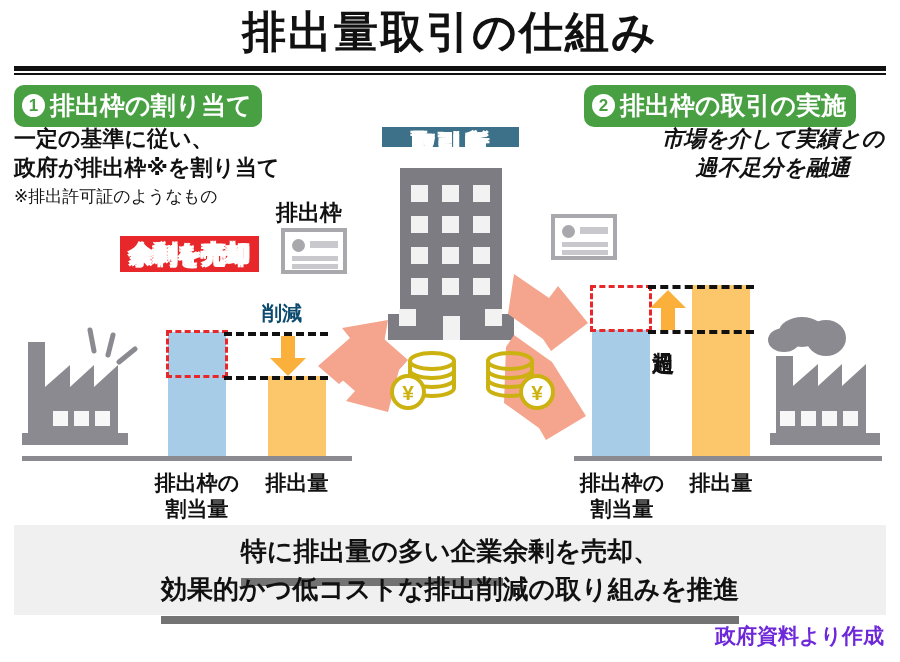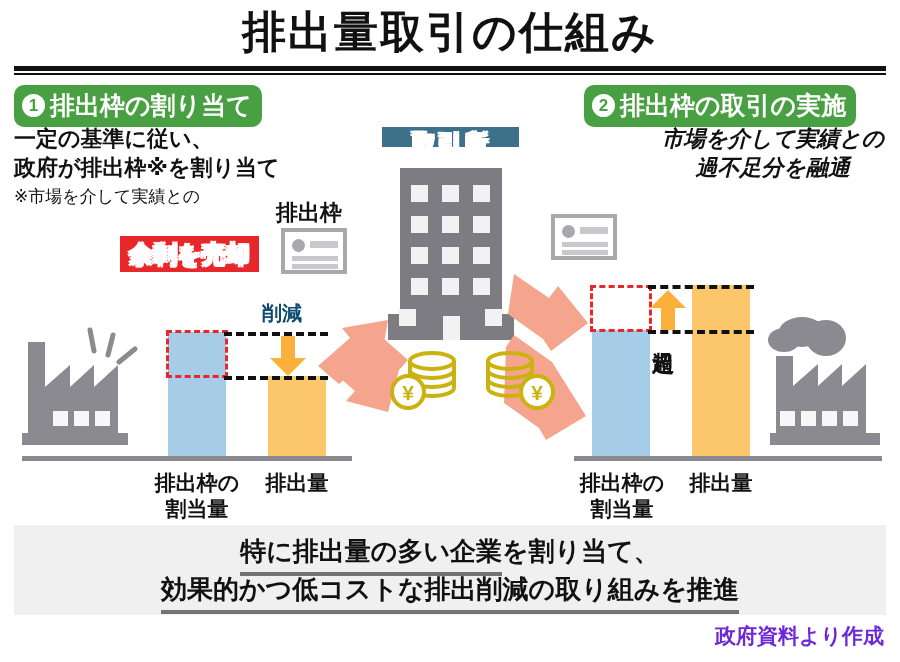--- a/index.html
+++ b/index.html
@@ -88,42 +88,42 @@
   .coins{position:absolute;}
 
   
   .sarrow{position:absolute;}
 
   
   .capbox{position:absolute;left:14px;top:525px;width:872px;height:90px;background:#f0f0f0;}
   .cap-line{position:absolute;width:872px;text-align:center;font-size:26px;font-weight:bold;color:#111;white-space:pre;}
   #cap1{left:14px;top:534px;}
   #cap2{left:14px;top:572px;}
-  .ul{border-bottom:4px solid #737373;padding-bottom:6px;}
+  .ul{border-bottom:8px solid #737373;padding-bottom:12px;}
   .source{position:absolute;right:16px;top:622px;font-size:21px;font-weight:bold;color:#6d28d9;}
 </style>
 </head>
 <body>
 
 <div id="page">
 
   <div class="title">排出量取引の仕組み</div>
   <div class="rule-thick"></div>
   <div class="rule-thin"></div>
 
   <div class="greenbar" id="step1">
     <span class="num">1</span><span>排出枠の割り当て</span>
   </div>
   <div class="greenbar" id="step2">
     <span class="num">2</span><span>排出枠の取引の実施</span>
   </div>
 
   <div class="para" id="p1">一定の基準に従い、
 政府が排出枠※を割り当て</div>
-  <div class="para" id="p1note">※市場を介して実績との</div>
+  <div class="para" id="p1note">※排出許可証のようなもの</div>
   <div class="para" id="p2">市場を介して実績との
 過不足分を融通</div>
 
   <div class="exch-label">取引所</div>
   <div class="building">
     <div class="win" style="left:11px;top:17px"></div>
     <div class="win" style="left:42px;top:17px"></div>
     <div class="win" style="left:73px;top:17px"></div>
     <div class="win" style="left:11px;top:48px"></div>
     <div class="win" style="left:42px;top:48px"></div>
@@ -251,17 +251,17 @@
       <ellipse cx="26" cy="13" rx="22" ry="8"></ellipse>
       <path d="M4 13 v27 a22 8 0 0 0 44 0 v-27"></path>
       <path d="M4 22 a22 8 0 0 0 44 0"></path>
       <path d="M4 31 a22 8 0 0 0 44 0"></path>
       <circle cx="53" cy="44" r="16" fill="#fff"></circle>
     </g>
     <text x="53" y="52" font-size="21" fill="#cbb211" text-anchor="middle" font-weight="bold" font-family="'Liberation Sans',sans-serif">¥</text>
   </svg>
 
   <div class="capbox"></div>
-  <div class="cap-line" id="cap1"><span class="ul">特に排出量の多い企業</span><span>を割り当て、</span></div>
+  <div class="cap-line" id="cap1"><span class="ul">特に排出量の多い企業</span><span>余剰を売却、</span></div>
   <div class="cap-line" id="cap2"><span class="ul">効果的かつ低コストな排出削減の取り組みを推進</span></div>
 
   <div class="source">政府資料より作成</div>
 </div>
 
 </body></html>

